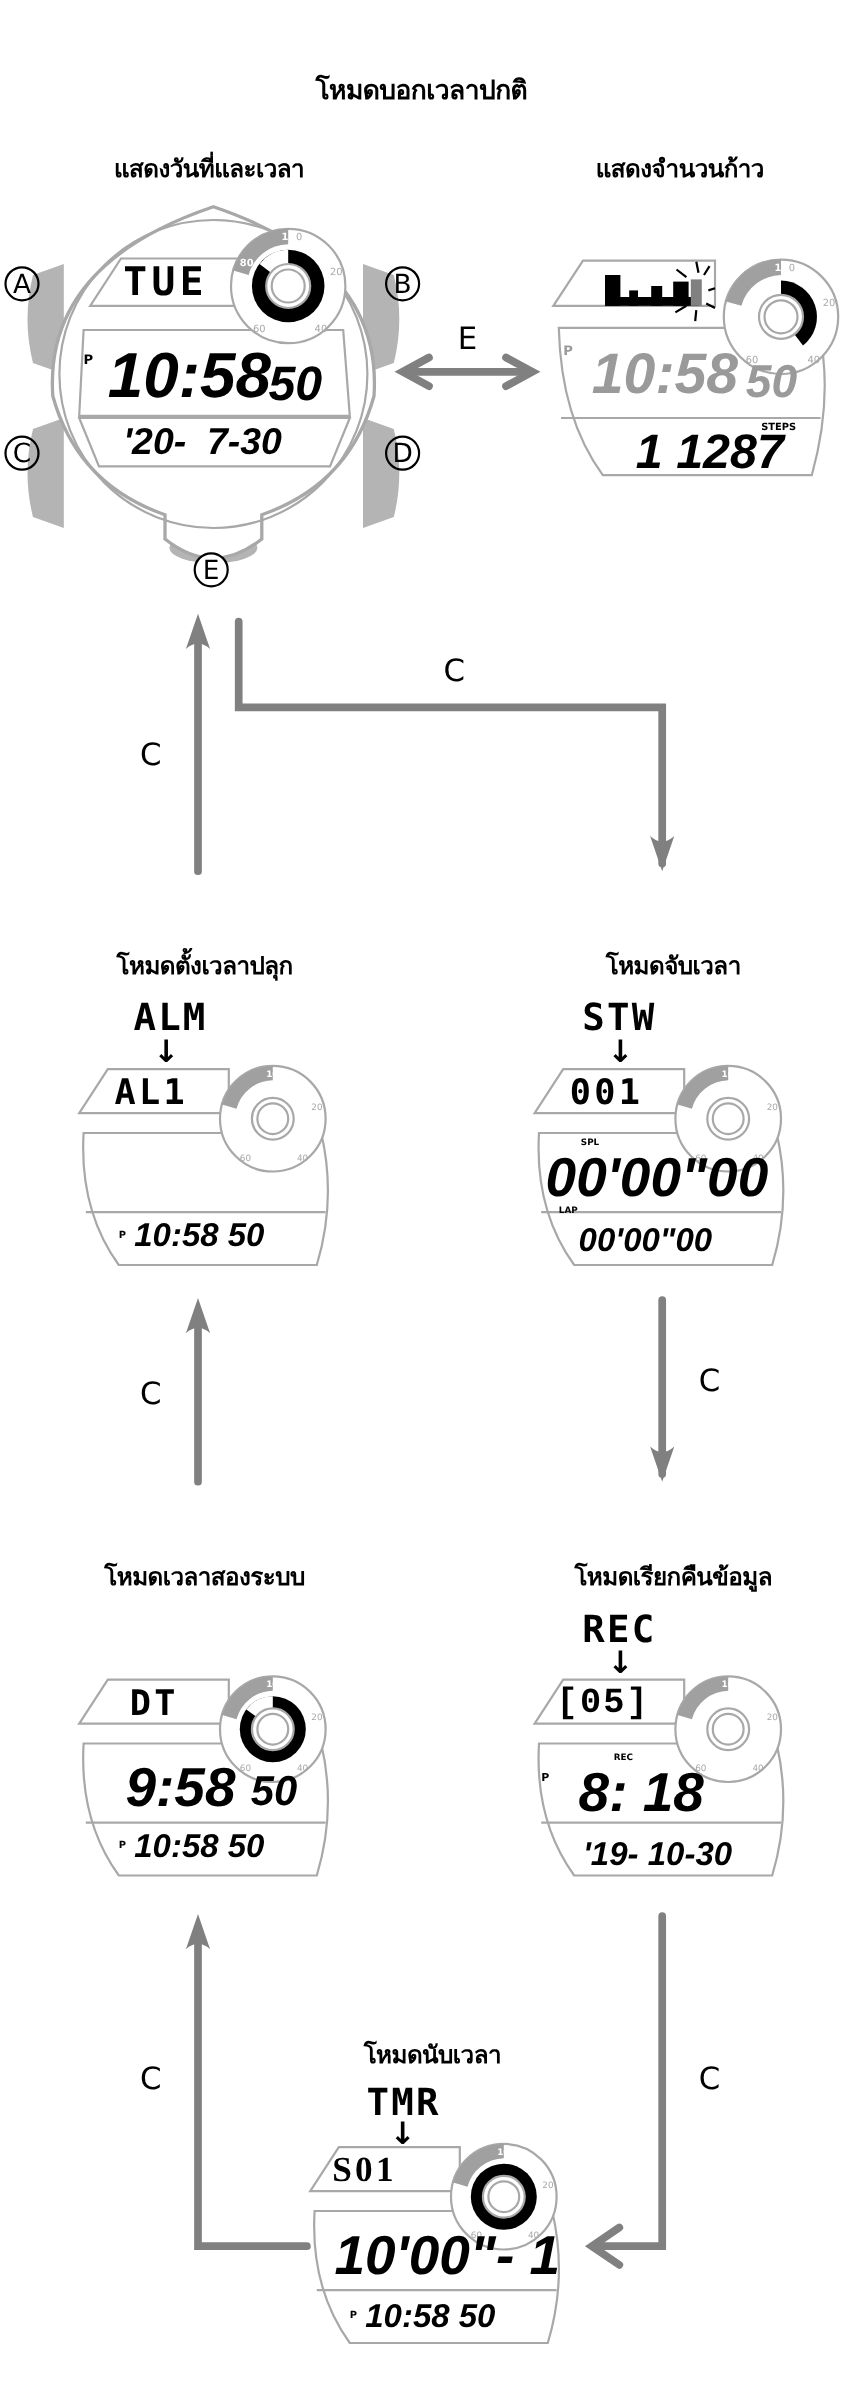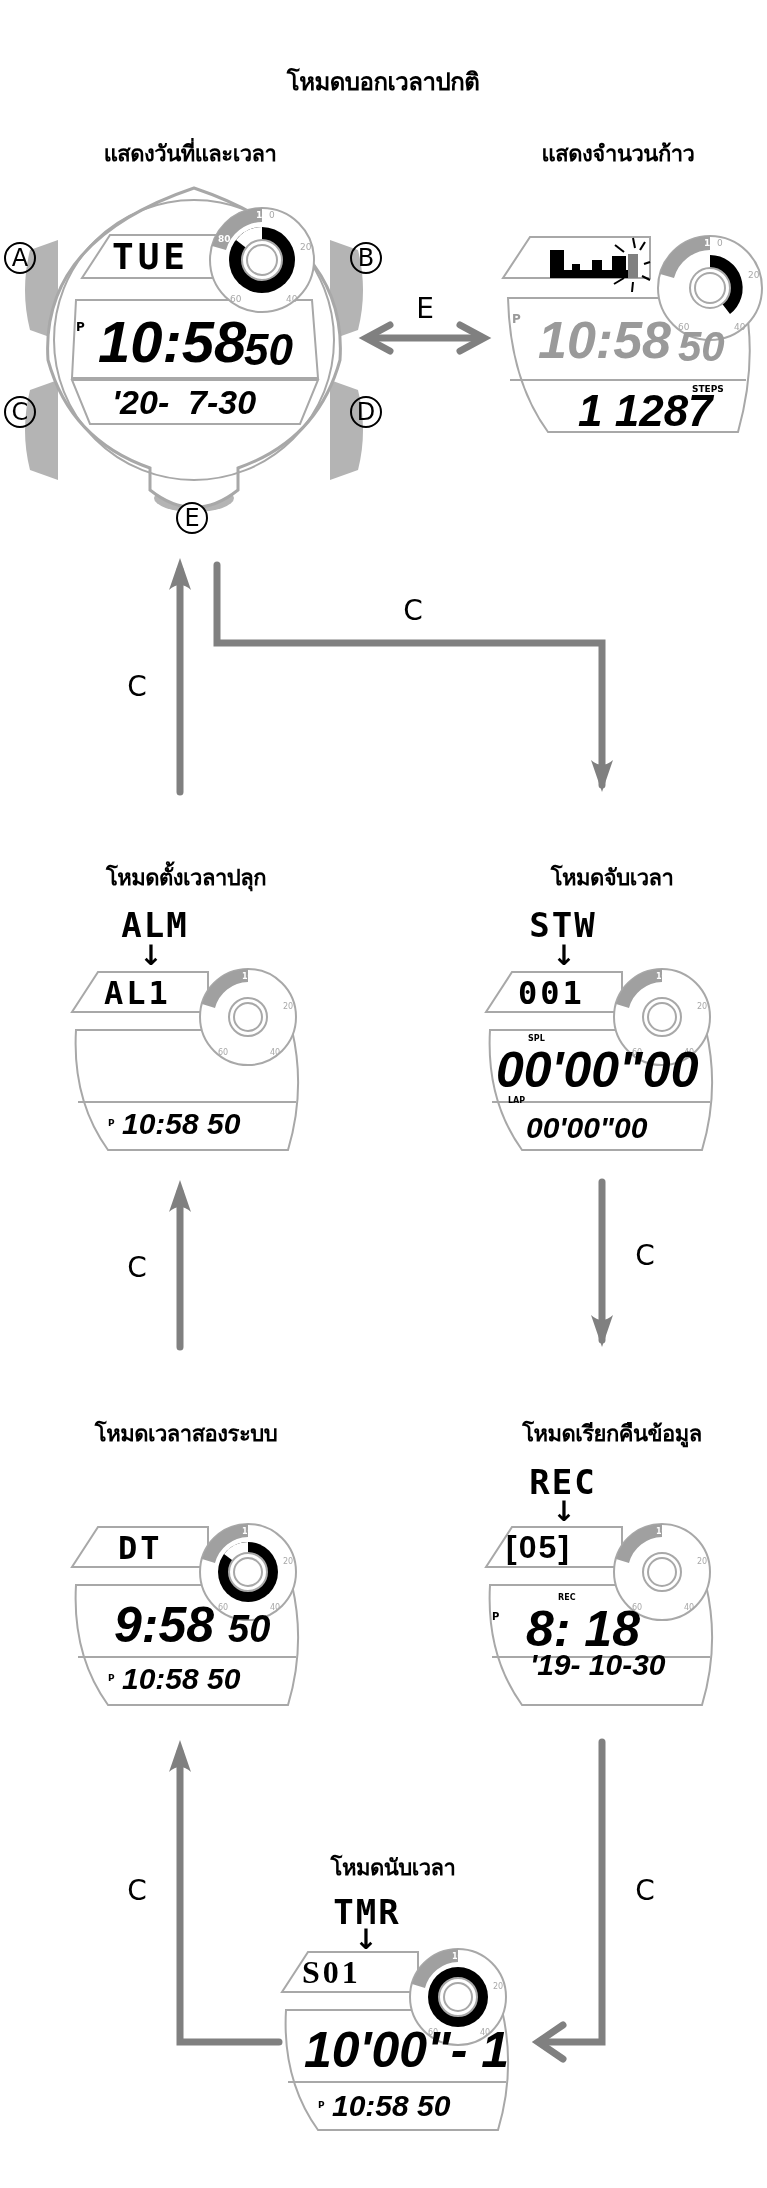--- a/index.html
+++ b/index.html
@@ -246,25 +246,25 @@
       <circle r="48" fill="#fff" stroke="#a8a8a8" stroke-width="2"></circle>
       <path d="M0,-48 A48,48 0 0 0 -46,-13 L-33,-9 A35,35 0 0 1 0,-35 Z" fill="#a0a0a0"></path>
       <circle r="19" fill="#fff" stroke="#a8a8a8" stroke-width="2"></circle>
       <circle r="14" fill="#fff" stroke="#a8a8a8" stroke-width="2"></circle>
       <text x="-6" y="-38" font-size="8" fill="#fff" font-family="DejaVu Sans" font-weight="bold">100</text>
       <text x="35" y="-8" font-size="8" fill="#a8a8a8" font-family="DejaVu Sans">20</text>
       <text x="22" y="38" font-size="8" fill="#a8a8a8" font-family="DejaVu Sans">40</text>
       <text x="-30" y="38" font-size="8" fill="#a8a8a8" font-family="DejaVu Sans">60</text>
     </g>
   </svg>
-  <div class="abs" style="left:24px; top:14px; font-family:Liberation Sans, sans-serif; font-weight:bold; font-size:32px; letter-spacing:2px;">[05]</div>
+  <div class="abs" style="left:24px; top:14px; font-family:Liberation Mono, monospace; font-weight:bold; font-size:32px; letter-spacing:2px;">[05]</div>
   <div class="abs" style="left:76px; top:78px; font-size:8px; font-weight:bold;">REC</div>
   <div class="abs" style="left:10px; top:96px; font-size:10px; font-weight:bold;">P</div>
   <div class="abs lcd" style="left:44px; top:86px; font-size:50px; line-height:56px; white-space:pre;">8: 18</div>
-  <div class="abs lcd" style="left:48px; top:132px; font-size:30px; line-height:36px; white-space:pre;">'19- 10-30</div>
+  <div class="abs lcd" style="left:48px; top:153px; font-size:30px; line-height:36px; white-space:pre;">'19- 10-30</div>
 </div>
 
 <div class="abs thai" style="left:393px; top:1850px;">โหมดนับเวลา</div>
 <div class="abs modecode" style="left:367px; top:1892px;">TMR</div>
 <div class="abs downarrow" style="left:366px; top:1926px;">↓</div>
 <div class="abs" style="left:278px; top:1940px; width:240px; height:195px;">
   <svg width="240" height="195">
     <path d="M30,12 L140,12 L140,52 L4,52 Z" fill="#fff" stroke="#a8a8a8" stroke-width="2"></path>
     <path d="M8,70 L224,70 Q238,130 220,190 L40,190 Q4,140 8,70 Z" fill="#fff" stroke="#a8a8a8" stroke-width="2"></path>
     <line x1="10" y1="142" x2="228" y2="142" stroke="#a8a8a8" stroke-width="2"></line>

